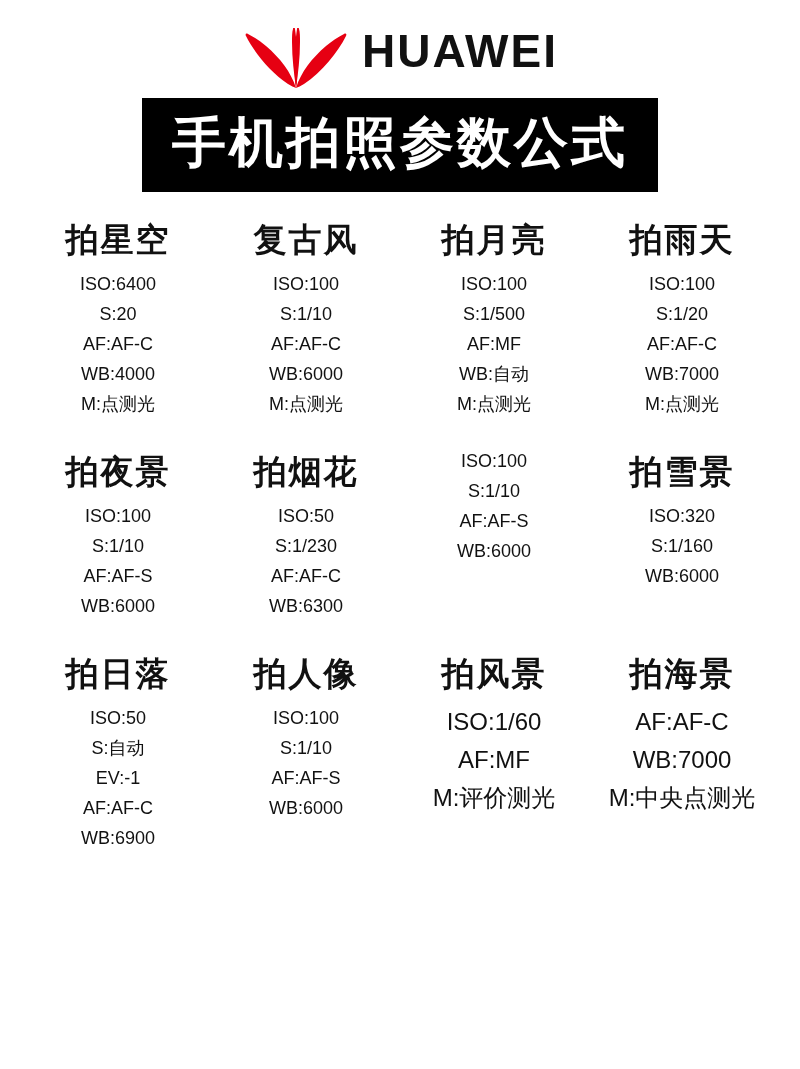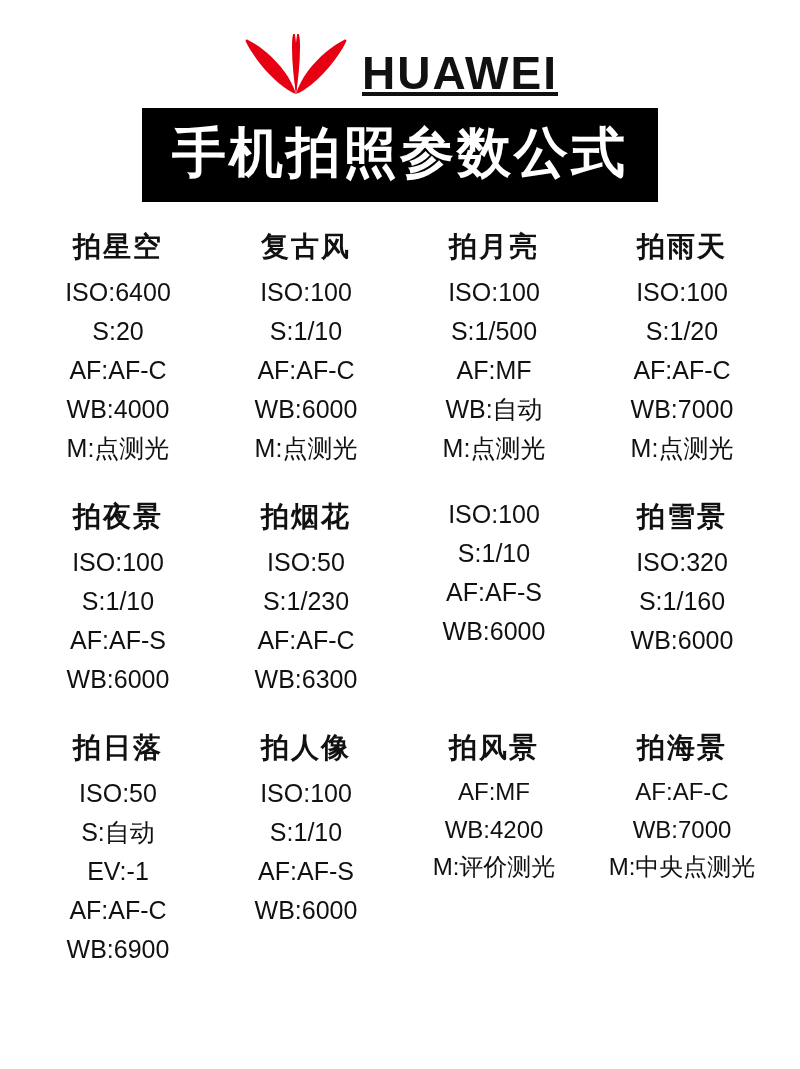--- a/index.html
+++ b/index.html
@@ -12,46 +12,45 @@
     width: 800px;
     height: 1069px;
     font-family: "Liberation Sans", sans-serif;
     color: #111111;
     overflow: hidden;
   }
 
   
   .brand {
     display: flex;
-    align-items: flex-end;
+    align-items: flex-start;
     justify-content: center;
     gap: 12px;
     padding-top: 28px;
     height: 96px;
-    text-decoration: underline;
   }
   .brand-logo {
     width: 108px;
     height: 62px;
     display: block;
   }
   .brand-word {
     font-size: 46px;
     font-weight: bold;
     letter-spacing: 2px;
     color: #111;
     line-height: 1;
     font-family: "Liberation Sans", sans-serif;
   }
 
   
   .title-wrap {
     display: flex;
     justify-content: center;
-    margin-top: 12px;
+    margin-top: 2px;
   }
   .title-banner {
     background: #000000;
     color: #ffffff;
     font-size: 54px;
     font-weight: bold;
     letter-spacing: 3px;
     padding: 18px 30px 22px 30px;
     line-height: 1;
     font-family: "DejaVu Sans", sans-serif;
@@ -66,34 +65,34 @@
     column-gap: 0px;
     row-gap: 34px;
   }
   .card {
     display: flex;
     flex-direction: column;
     align-items: center;
     text-align: center;
   }
   .card-title {
-    font-size: 28px;
+    font-size: 33px;
     font-weight: bold;
     letter-spacing: 2px;
     margin-bottom: 10px;
     font-family: "DejaVu Sans", sans-serif;
     white-space: nowrap;
   }
   .card-lines {
     display: flex;
     flex-direction: column;
     gap: 7px;
   }
   .card-line {
-    font-size: 25px;
+    font-size: 18px;
     line-height: 1.28;
     white-space: nowrap;
     font-family: "Liberation Sans", sans-serif;
   }
   
 
   .card.narrow .card-line { font-size: 24px; }
 </style>
 </head>
 <body>
@@ -215,22 +214,22 @@
       <div class="card-line">ISO:100</div>
       <div class="card-line">S:1/10</div>
       <div class="card-line">AF:AF-S</div>
       <div class="card-line">WB:6000</div>
     </div>
   </div>
 
   <div class="card narrow">
     <div class="card-title">拍风景</div>
     <div class="card-lines">
+      <div class="card-line">ISO:1/60</div>
       <div class="card-line">AF:MF</div>
-      <div class="card-line">WB:4200</div>
       <div class="card-line">M:评价测光</div>
     </div>
   </div>
 
   <div class="card narrow">
     <div class="card-title">拍海景</div>
     <div class="card-lines">
       <div class="card-line">AF:AF-C</div>
       <div class="card-line">WB:7000</div>
       <div class="card-line">M:中央点测光</div>

